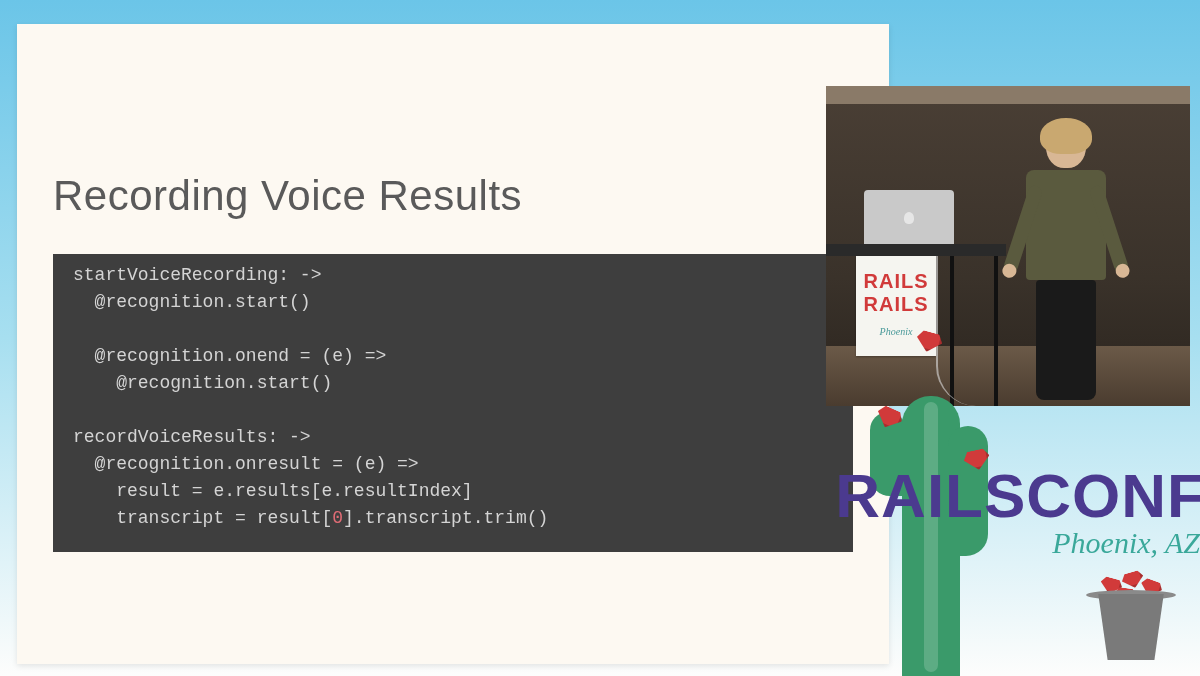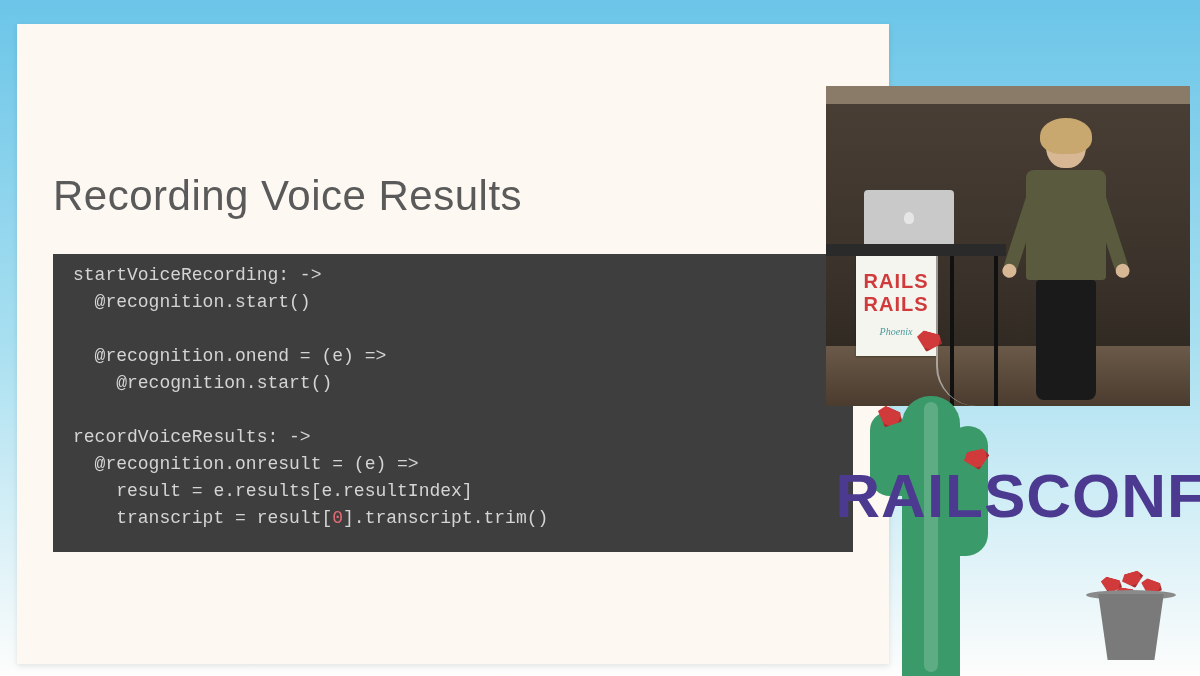--- a/index.html
+++ b/index.html
@@ -195,20 +195,21 @@
 <div class="branding">
   <div class="cactus">
     <div class="cactus-arm2"></div>
     <div class="cactus-stem"></div>
     <div class="cactus-arm1"></div>
     <div class="gem g1"></div>
     <div class="gem g2"></div>
     <div class="gem g3"></div>
   </div>
   <div class="rails-text">RAILSCONF</div>
+  <div class="phoenix-text">Phoenix, AZ</div>
   <div class="bucket">
     <div class="gem bg1"></div>
     <div class="gem bg2"></div>
     <div class="gem bg3"></div>
     <div class="gem bg4"></div>
     <div class="bucket-rim"></div>
     <div class="bucket-body"></div>
   </div>
 </div>
 

